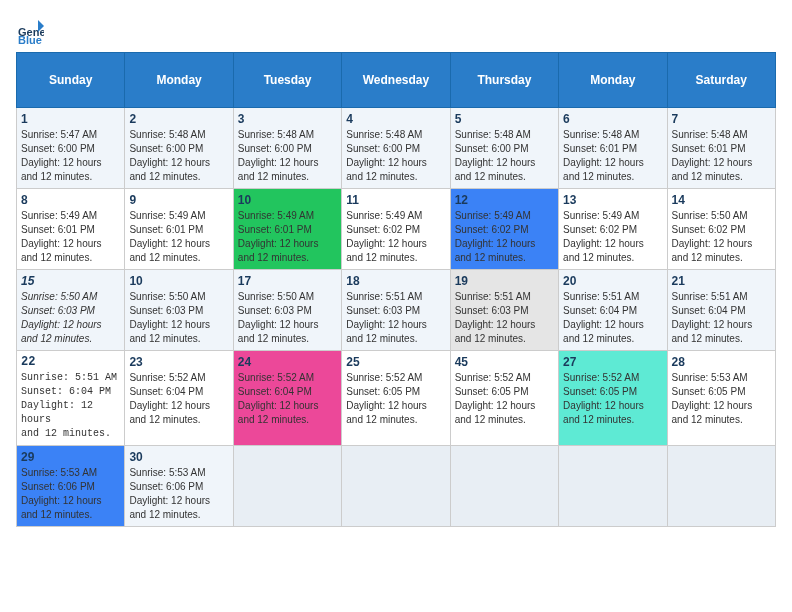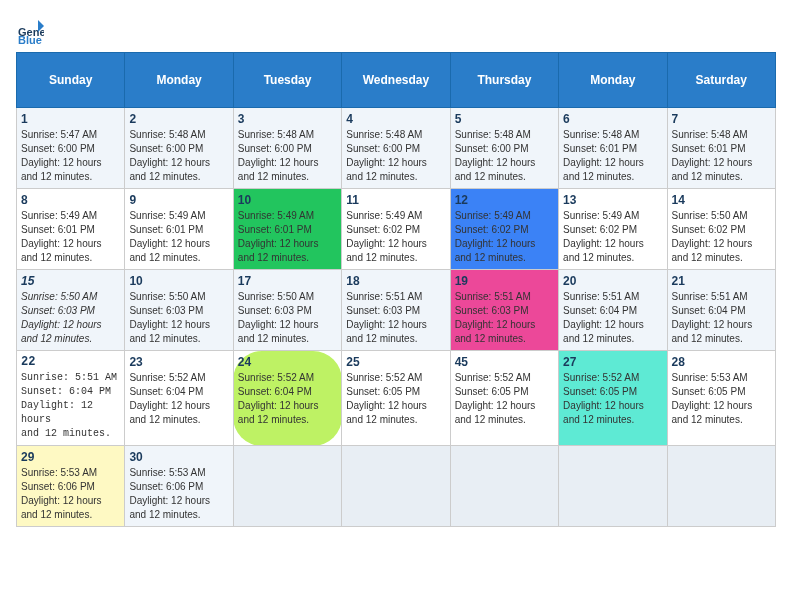--- a/index.html
+++ b/index.html
@@ -239,21 +239,21 @@
 Daylight: 12 hours
 and 12 minutes.</div>
         </td>
         <td style="background: rgb(240, 245, 250);">
           <span class="day-num">18</span>
           <div class="day-info" style="white-space: pre-line;">Sunrise: 5:51 AM
 Sunset: 6:03 PM
 Daylight: 12 hours
 and 12 minutes.</div>
         </td>
-        <td style="background: #ec4899;">
+        <td style="background: #e5e5e5;">
           <span class="day-num">19</span>
           <div class="day-info" style="white-space: pre-line;">Sunrise: 5:51 AM
 Sunset: 6:03 PM
 Daylight: 12 hours
 and 12 minutes.</div>
         </td>
         <td style="background: rgb(240, 245, 250);">
           <span class="day-num">20</span>
           <div class="day-info" style="white-space: pre-line;">Sunrise: 5:51 AM
 Sunset: 6:04 PM
@@ -276,21 +276,21 @@
 Daylight: 12 hours
 and 12 minutes.</div>
         </td>
         <td style="background: rgb(255, 255, 255);">
           <span class="day-num">23</span>
           <div class="day-info" style="white-space: pre-line;">Sunrise: 5:52 AM
 Sunset: 6:04 PM
 Daylight: 12 hours
 and 12 minutes.</div>
         </td>
-        <td style="background: #bef264; border-radius: 29px;">
+        <td style="background: #ec4899;">
           <span class="day-num">24</span>
           <div class="day-info" style="white-space: pre-line;">Sunrise: 5:52 AM
 Sunset: 6:04 PM
 Daylight: 12 hours
 and 12 minutes.</div>
         </td>
         <td style="background: rgb(255, 255, 255);">
           <span class="day-num">25</span>
           <div class="day-info" style="white-space: pre-line;">Sunrise: 5:52 AM
 Sunset: 6:05 PM
@@ -313,21 +313,21 @@
         </td>
         <td style="background: rgb(255, 255, 255);">
           <span class="day-num">28</span>
           <div class="day-info" style="white-space: pre-line;">Sunrise: 5:53 AM
 Sunset: 6:05 PM
 Daylight: 12 hours
 and 12 minutes.</div>
         </td>
       </tr>
       <tr>
-        <td style="background: #fef9c3;">
+        <td style="background: #3b82f6;">
           <span class="day-num">29</span>
           <div class="day-info" style="white-space: pre-line;">Sunrise: 5:53 AM
 Sunset: 6:06 PM
 Daylight: 12 hours
 and 12 minutes.</div>
         </td>
         <td style="background: rgb(240, 245, 250);">
           <span class="day-num">30</span>
           <div class="day-info" style="white-space: pre-line;">Sunrise: 5:53 AM
 Sunset: 6:06 PM

